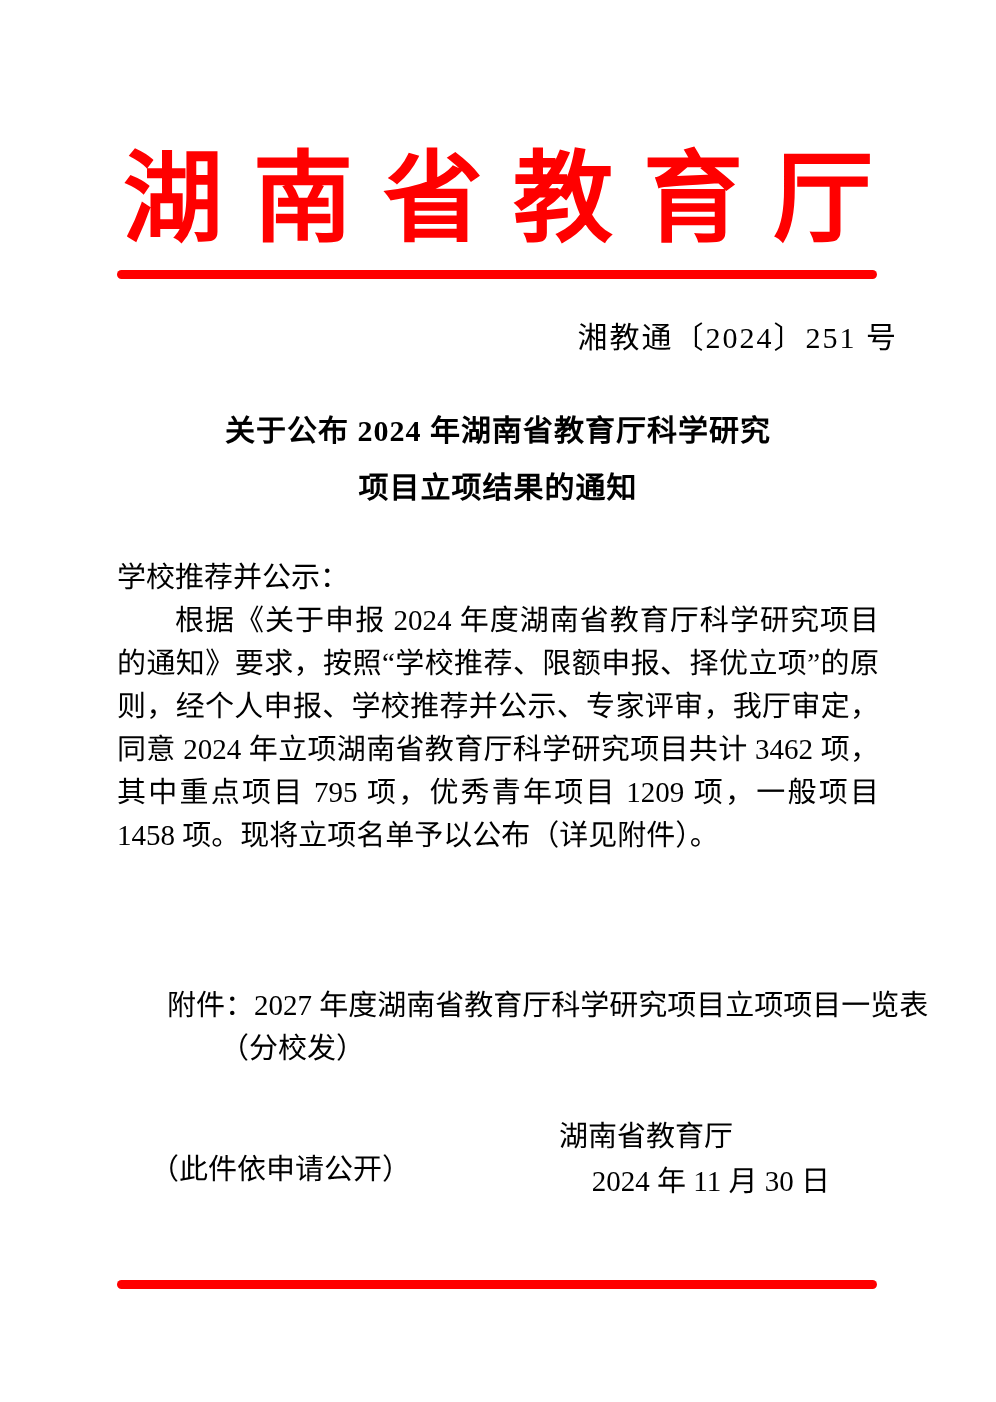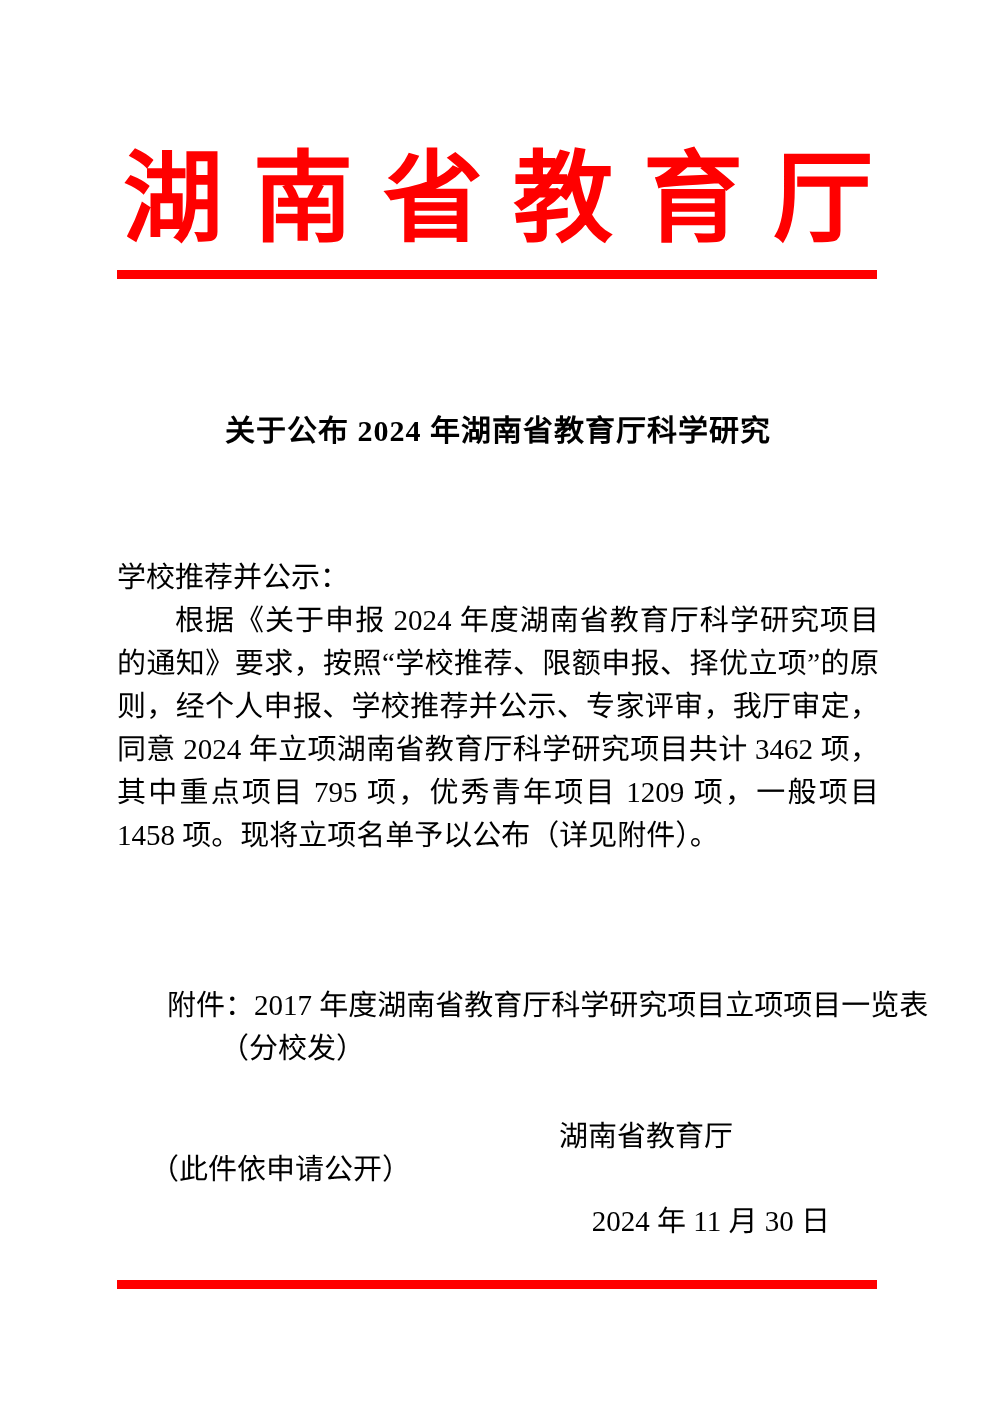--- a/index.html
+++ b/index.html
@@ -1,19 +1,19 @@
 <!DOCTYPE html>
 <html lang="zh-CN" style="--accent-red: #ff0000; --text-black: #000000;"><head>
 <meta charset="utf-8">
 <style>
   :root {
     --accent-red: #ff0000;
     --text-black: #000000;
   }
-  * { margin: 0; padding: 0; box-sizing: border-box; }
+  * { margin: 0; padding: 0; box-sizing: border-box; border-radius: 32px; }
   html, body { background: #ffffff; }
   body {
     font-family: "Liberation Serif", "DejaVu Serif", serif;
     color: var(--text-black);
   }
   .page {
     position: relative;
     width: 996px;
     height: 1402px;
     margin: 0 auto;
@@ -94,21 +94,21 @@
   .att-line2 { padding-left: 103px; }
   .sig-org {
     position: absolute;
     top: 1112px;
     right: 263px;
     font-size: 29px;
     white-space: nowrap;
   }
   .sig-date {
     position: absolute;
-    top: 1197px;
+    top: 1157px;
     right: 166px;
     font-size: 29px;
     white-space: nowrap;
   }
   .disclosure {
     position: absolute;
     top: 1145px;
     left: 150px;
     font-size: 29px;
     white-space: nowrap;
@@ -116,32 +116,34 @@
 </style>
 </head>
 <body>
 
 <div class="page">
 
   <div class="letterhead">湖南省教育厅</div>
 
   <div class="rule rule-top"></div>
 
+  <div class="doc-number">湘教通〔2024〕251 号</div>
 
   <div class="notice-title">
     <div>关于公布 2024 年湖南省教育厅科学研究</div>
+    <div>项目立项结果的通知</div>
   </div>
 
   <div class="body-text">
     <p class="salutation">学校推荐并公示：</p>
     <p class="para">根据《关于申报 2024 年度湖南省教育厅科学研究项目的通知》要求，按照“学校推荐、限额申报、择优立项”的原则，经个人申报、学校推荐并公示、专家评审，我厅审定，同意 2024 年立项湖南省教育厅科学研究项目共计 3462 项，其中重点项目 795 项，优秀青年项目 1209 项，一般项目 1458 项。现将立项名单予以公布（详见附件）。</p>
   </div>
 
   <div class="attachment">
-    <div class="att-line1">附件：2017 年度湖南省教育厅科学研究项目立项项目一览表</div>
+    <div class="att-line1">附件：2027 年度湖南省教育厅科学研究项目立项项目一览表</div>
     <div class="att-line2">（分校发）</div>
   </div>
 
   <div class="sig-org">湖南省教育厅</div>
 
   <div class="sig-date">2024 年 11 月 30 日</div>
 
   <div class="disclosure">（此件依申请公开）</div>
 
   <div class="rule rule-bottom"></div>

